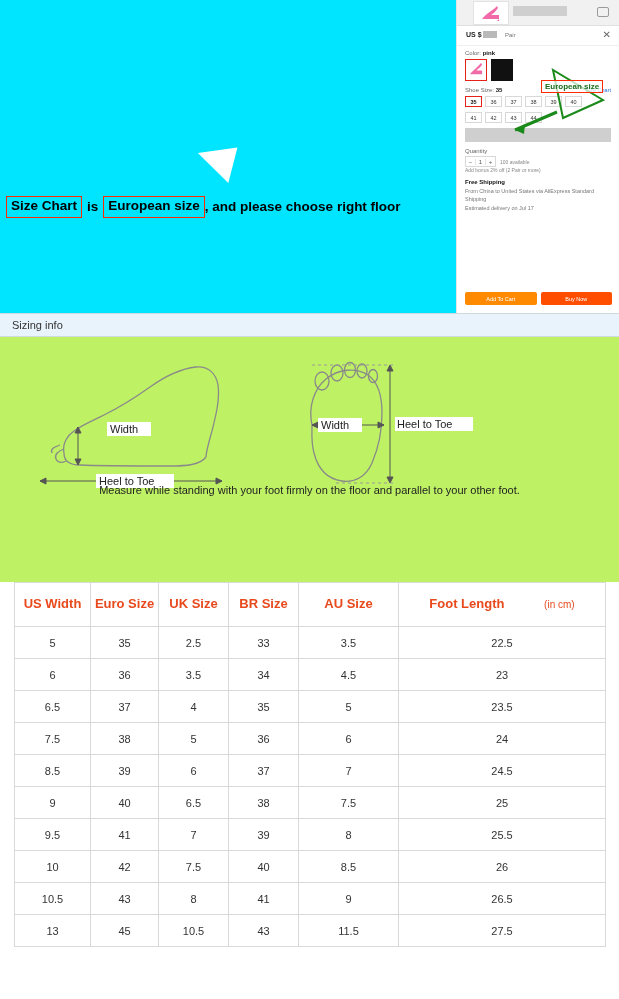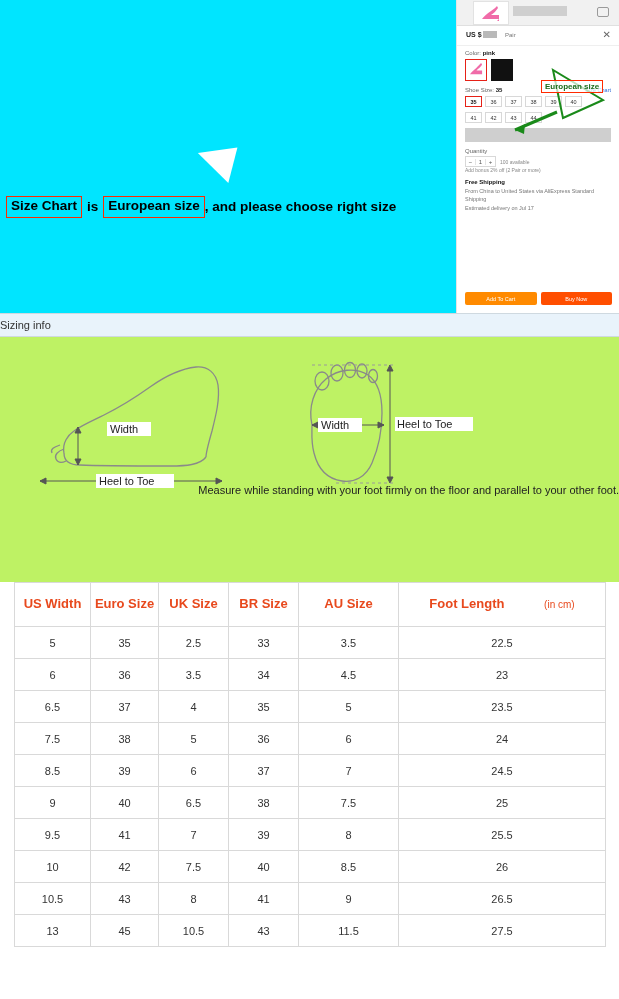--- a/index.html
+++ b/index.html
@@ -222,32 +222,33 @@
   }
   .arrow-svg { position: absolute; left: 0; top: 0; width: 163px; height: 313px; pointer-events: none; }
 
   
   .sizing-head {
     height: 24px;
     background: #e9f3fb;
     border-top: 1px solid #cfd9e0;
     border-bottom: 1px solid #cfd9e0;
     display: flex; align-items: center;
+    padding-left: 12px;
     font-size: 11px;
     color: #333;
   }
   .diagram {
     position: relative;
     height: 245px;
     background: #bef264;
   }
   .measure-caption {
     position: absolute;
     left: 0; right: 0; top: 147px;
-    text-align: right;
+    text-align: center;
     font-size: 11px;
     color: #222;
   }
 
   
   .table-wrap { padding: 0 14px; }
   table.size-table {
     width: 591px;
     border-collapse: collapse;
     table-layout: fixed;
@@ -289,21 +290,21 @@
 
   <div class="banner">
 
     <div class="bubble-tail"></div>
 
     <div class="notice">
       <div class="notice-row">
         <span class="boxed">Size Chart</span>
         <span class="sep">is</span>
         <span class="boxed">European size</span>
-        <span>, and please choose right size</span>
+        <span>, and please choose right floor</span>
       </div>
     </div>
 
     <div class="inset">
 
       <div class="inset-top">
         <div class="inset-thumb">
           <svg class="shoe-mini" viewBox="0 0 22 18">
             <path d="M2 14 C4 11 7 9 11 6 C14 4 16 2 17 1 L18 3 C16 6 14 8 11 10 L19 10 L19 14 Z" fill="#f06ba8"></path>
             <path d="M19 14 L19 16 L17 16 Z" fill="#f06ba8"></path>

